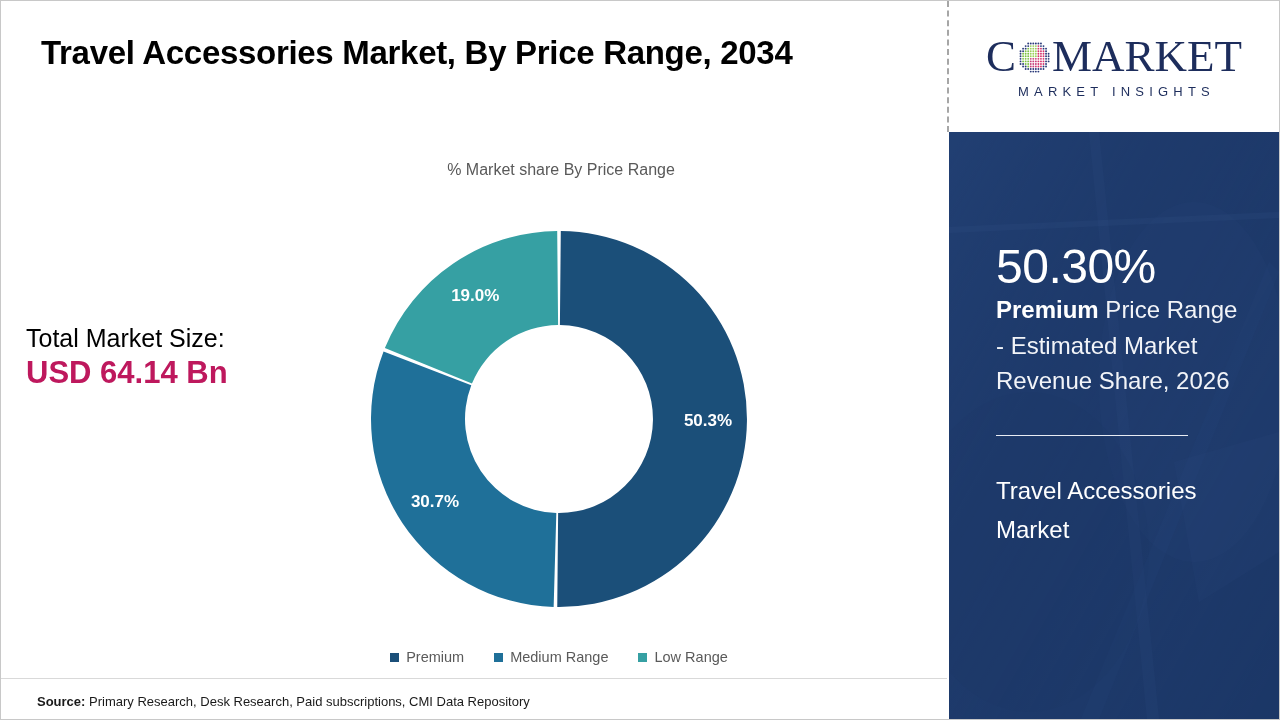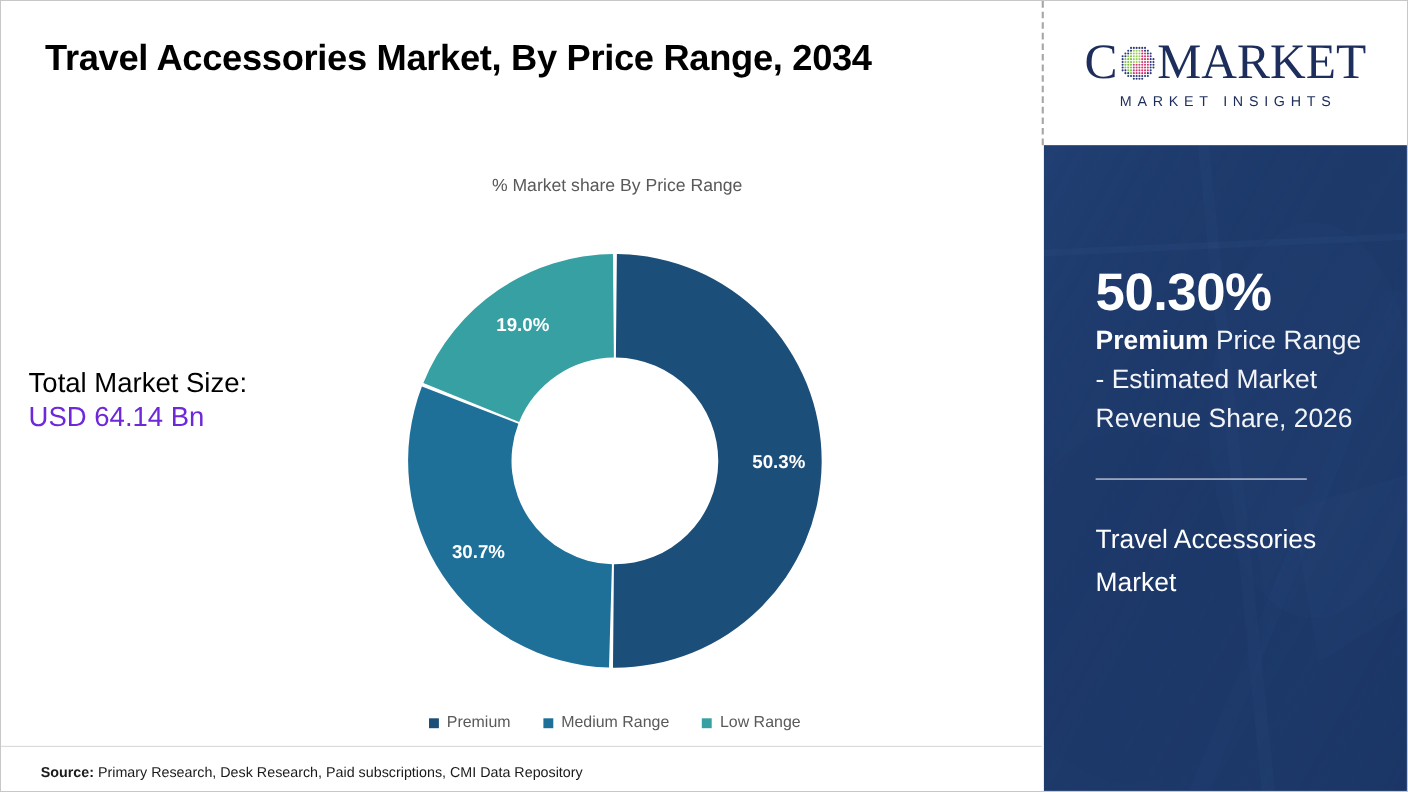--- a/index.html
+++ b/index.html
@@ -47,32 +47,32 @@
     top: 160px;
     width: 700px;
     text-align: center;
     font-size: 16px;
     color: #595959;
   }
 
   #total-market-block {
     position: absolute;
     left: 25px;
-    top: 332px;
+    top: 322px;
     width: 300px;
   }
   #total-market-label {
     font-size: 25px;
     color: #000000;
     line-height: 1.22;
   }
   #total-market-value {
-    font-size: 25px;
-    font-weight: normal;
-    color: #6d28d9;
+    font-size: 31px;
+    font-weight: bold;
+    color: #be185d;
     line-height: 1.22;
   }
 
   
   #donut-wrap {
     position: absolute;
     left: 358px;
     top: 218px;
     width: 400px;
     height: 400px;
@@ -207,21 +207,21 @@
 
   #panel-content {
     position: absolute;
     left: 47px;
     top: 110px;
     width: 250px;
     color: #ffffff;
   }
   #stat-value {
     font-size: 48px;
-    font-weight: bold;
+    font-weight: normal;
     line-height: 1.05;
     letter-spacing: -0.5px;
   }
   #stat-caption {
     font-size: 24px;
     line-height: 1.48;
     color: #f2f4f8;
   }
   #stat-caption b { font-weight: bold; color: #ffffff; }
 

